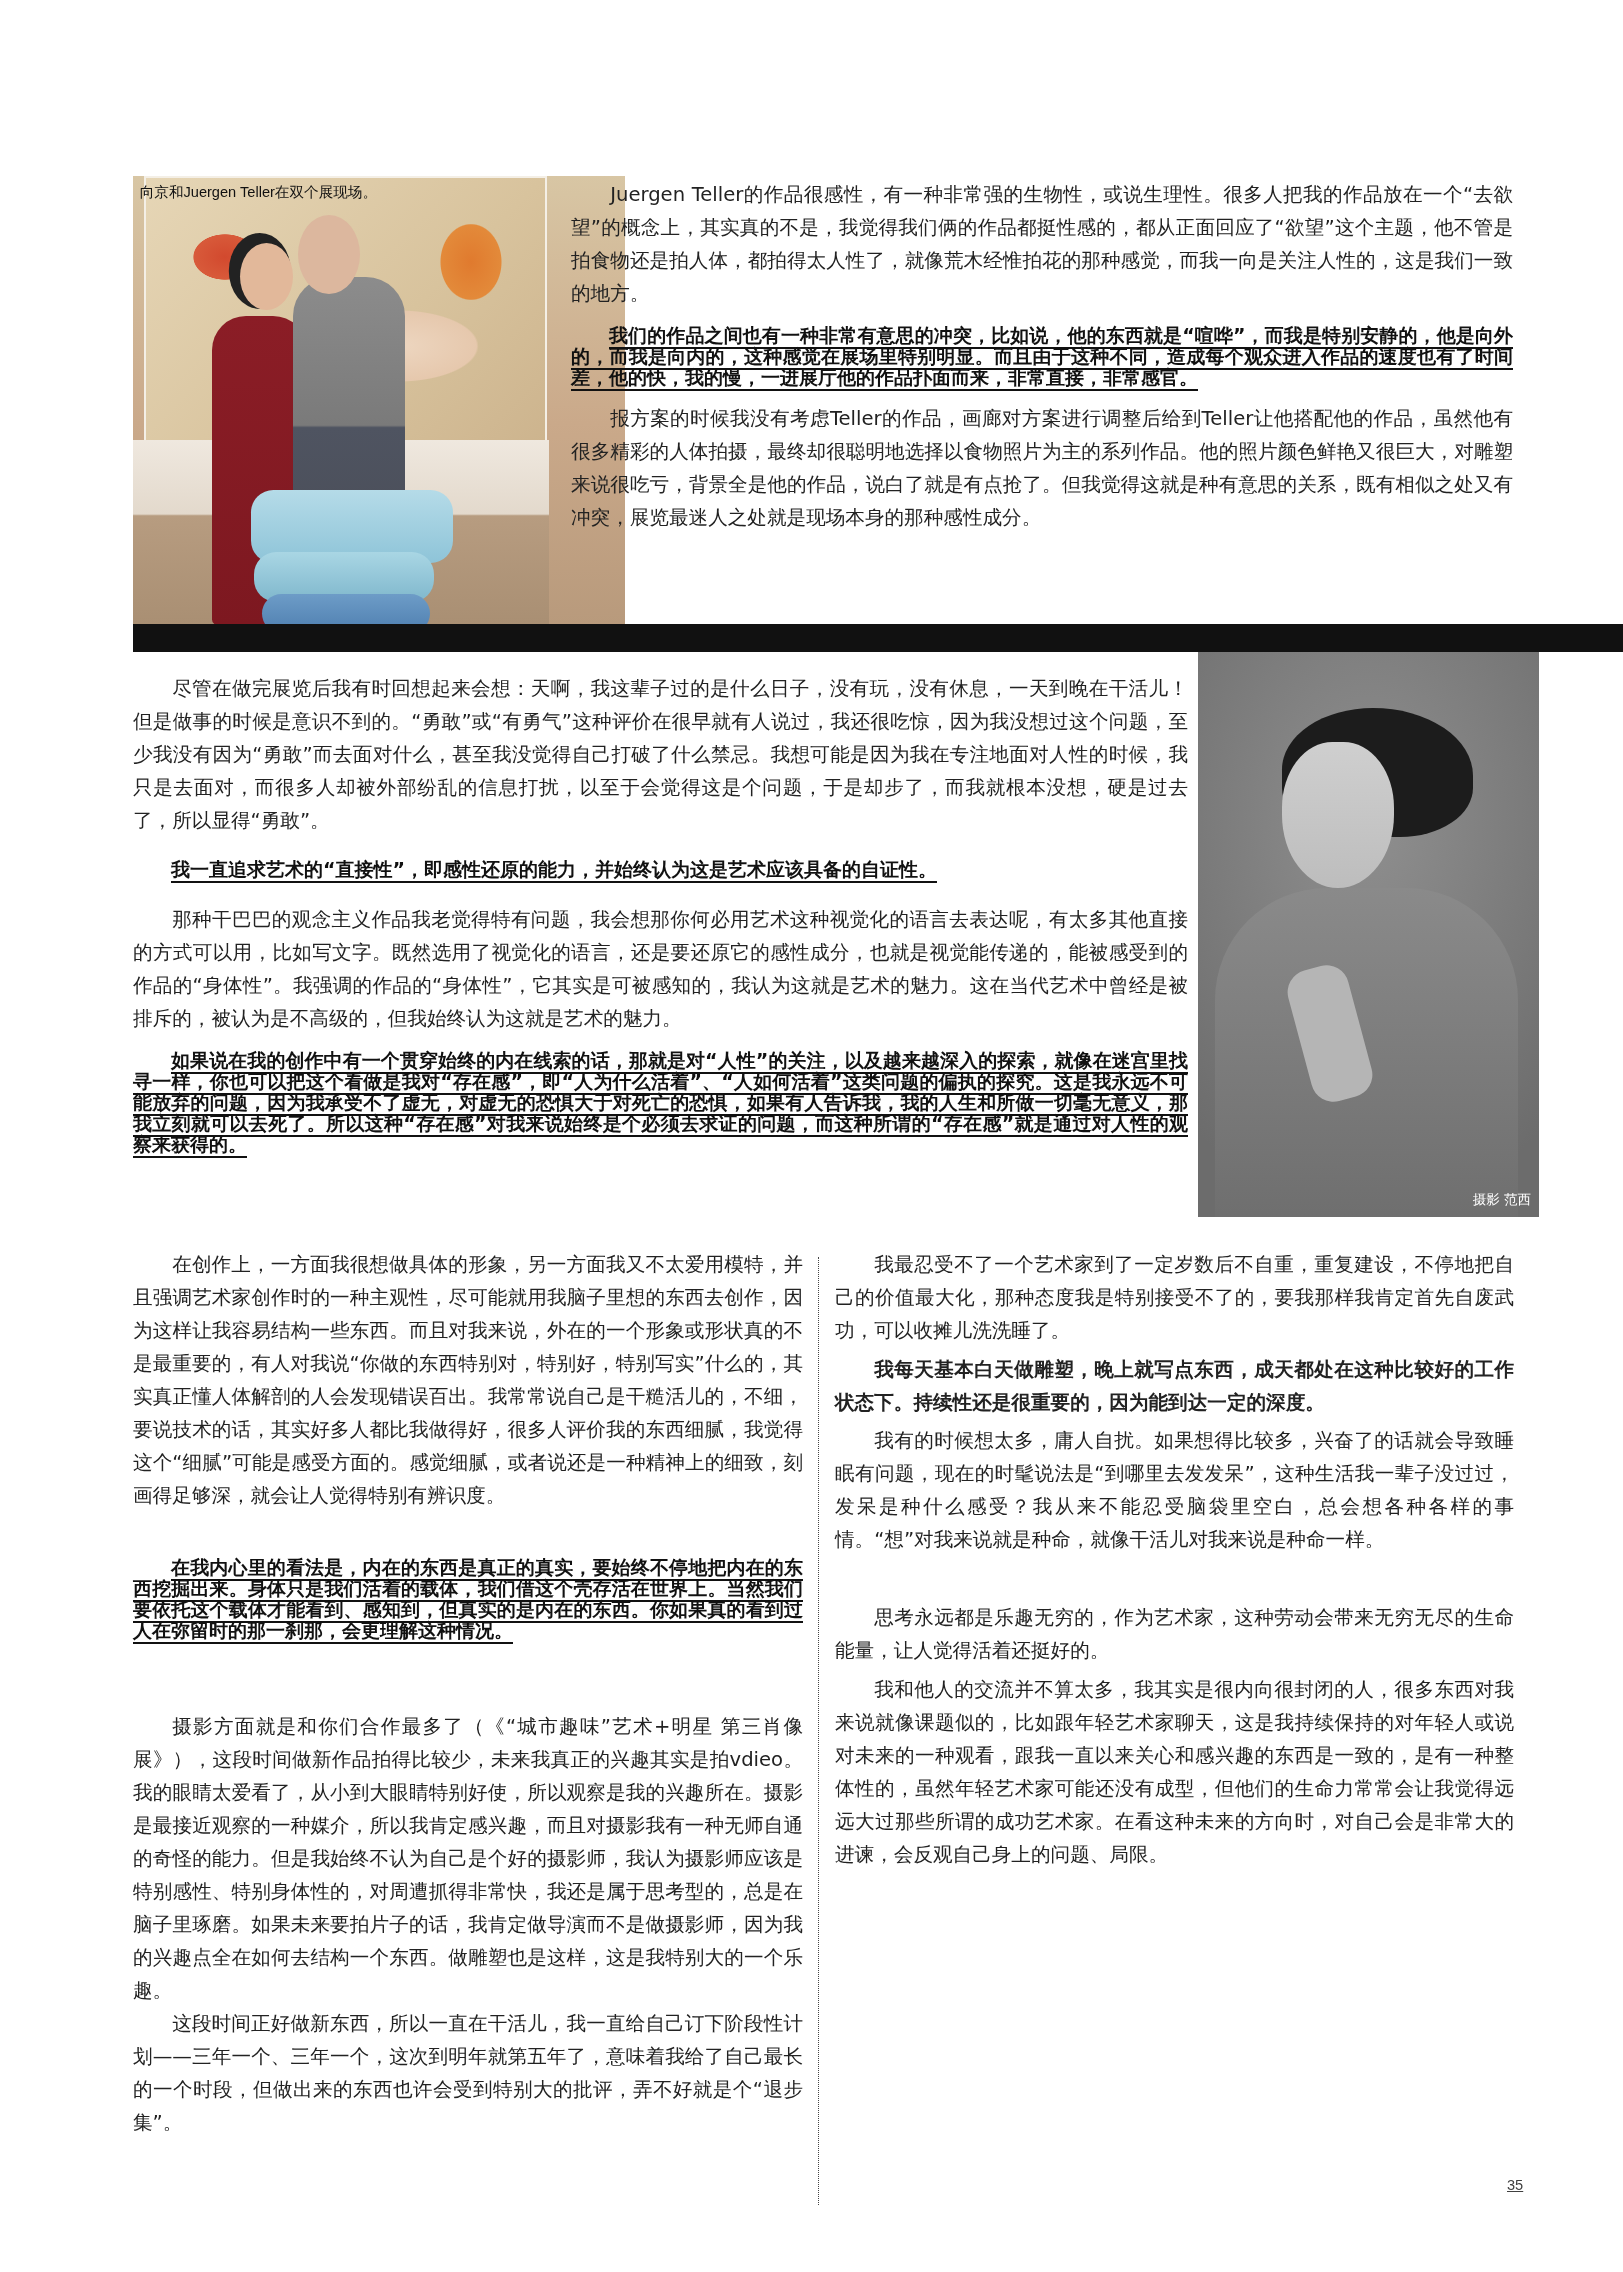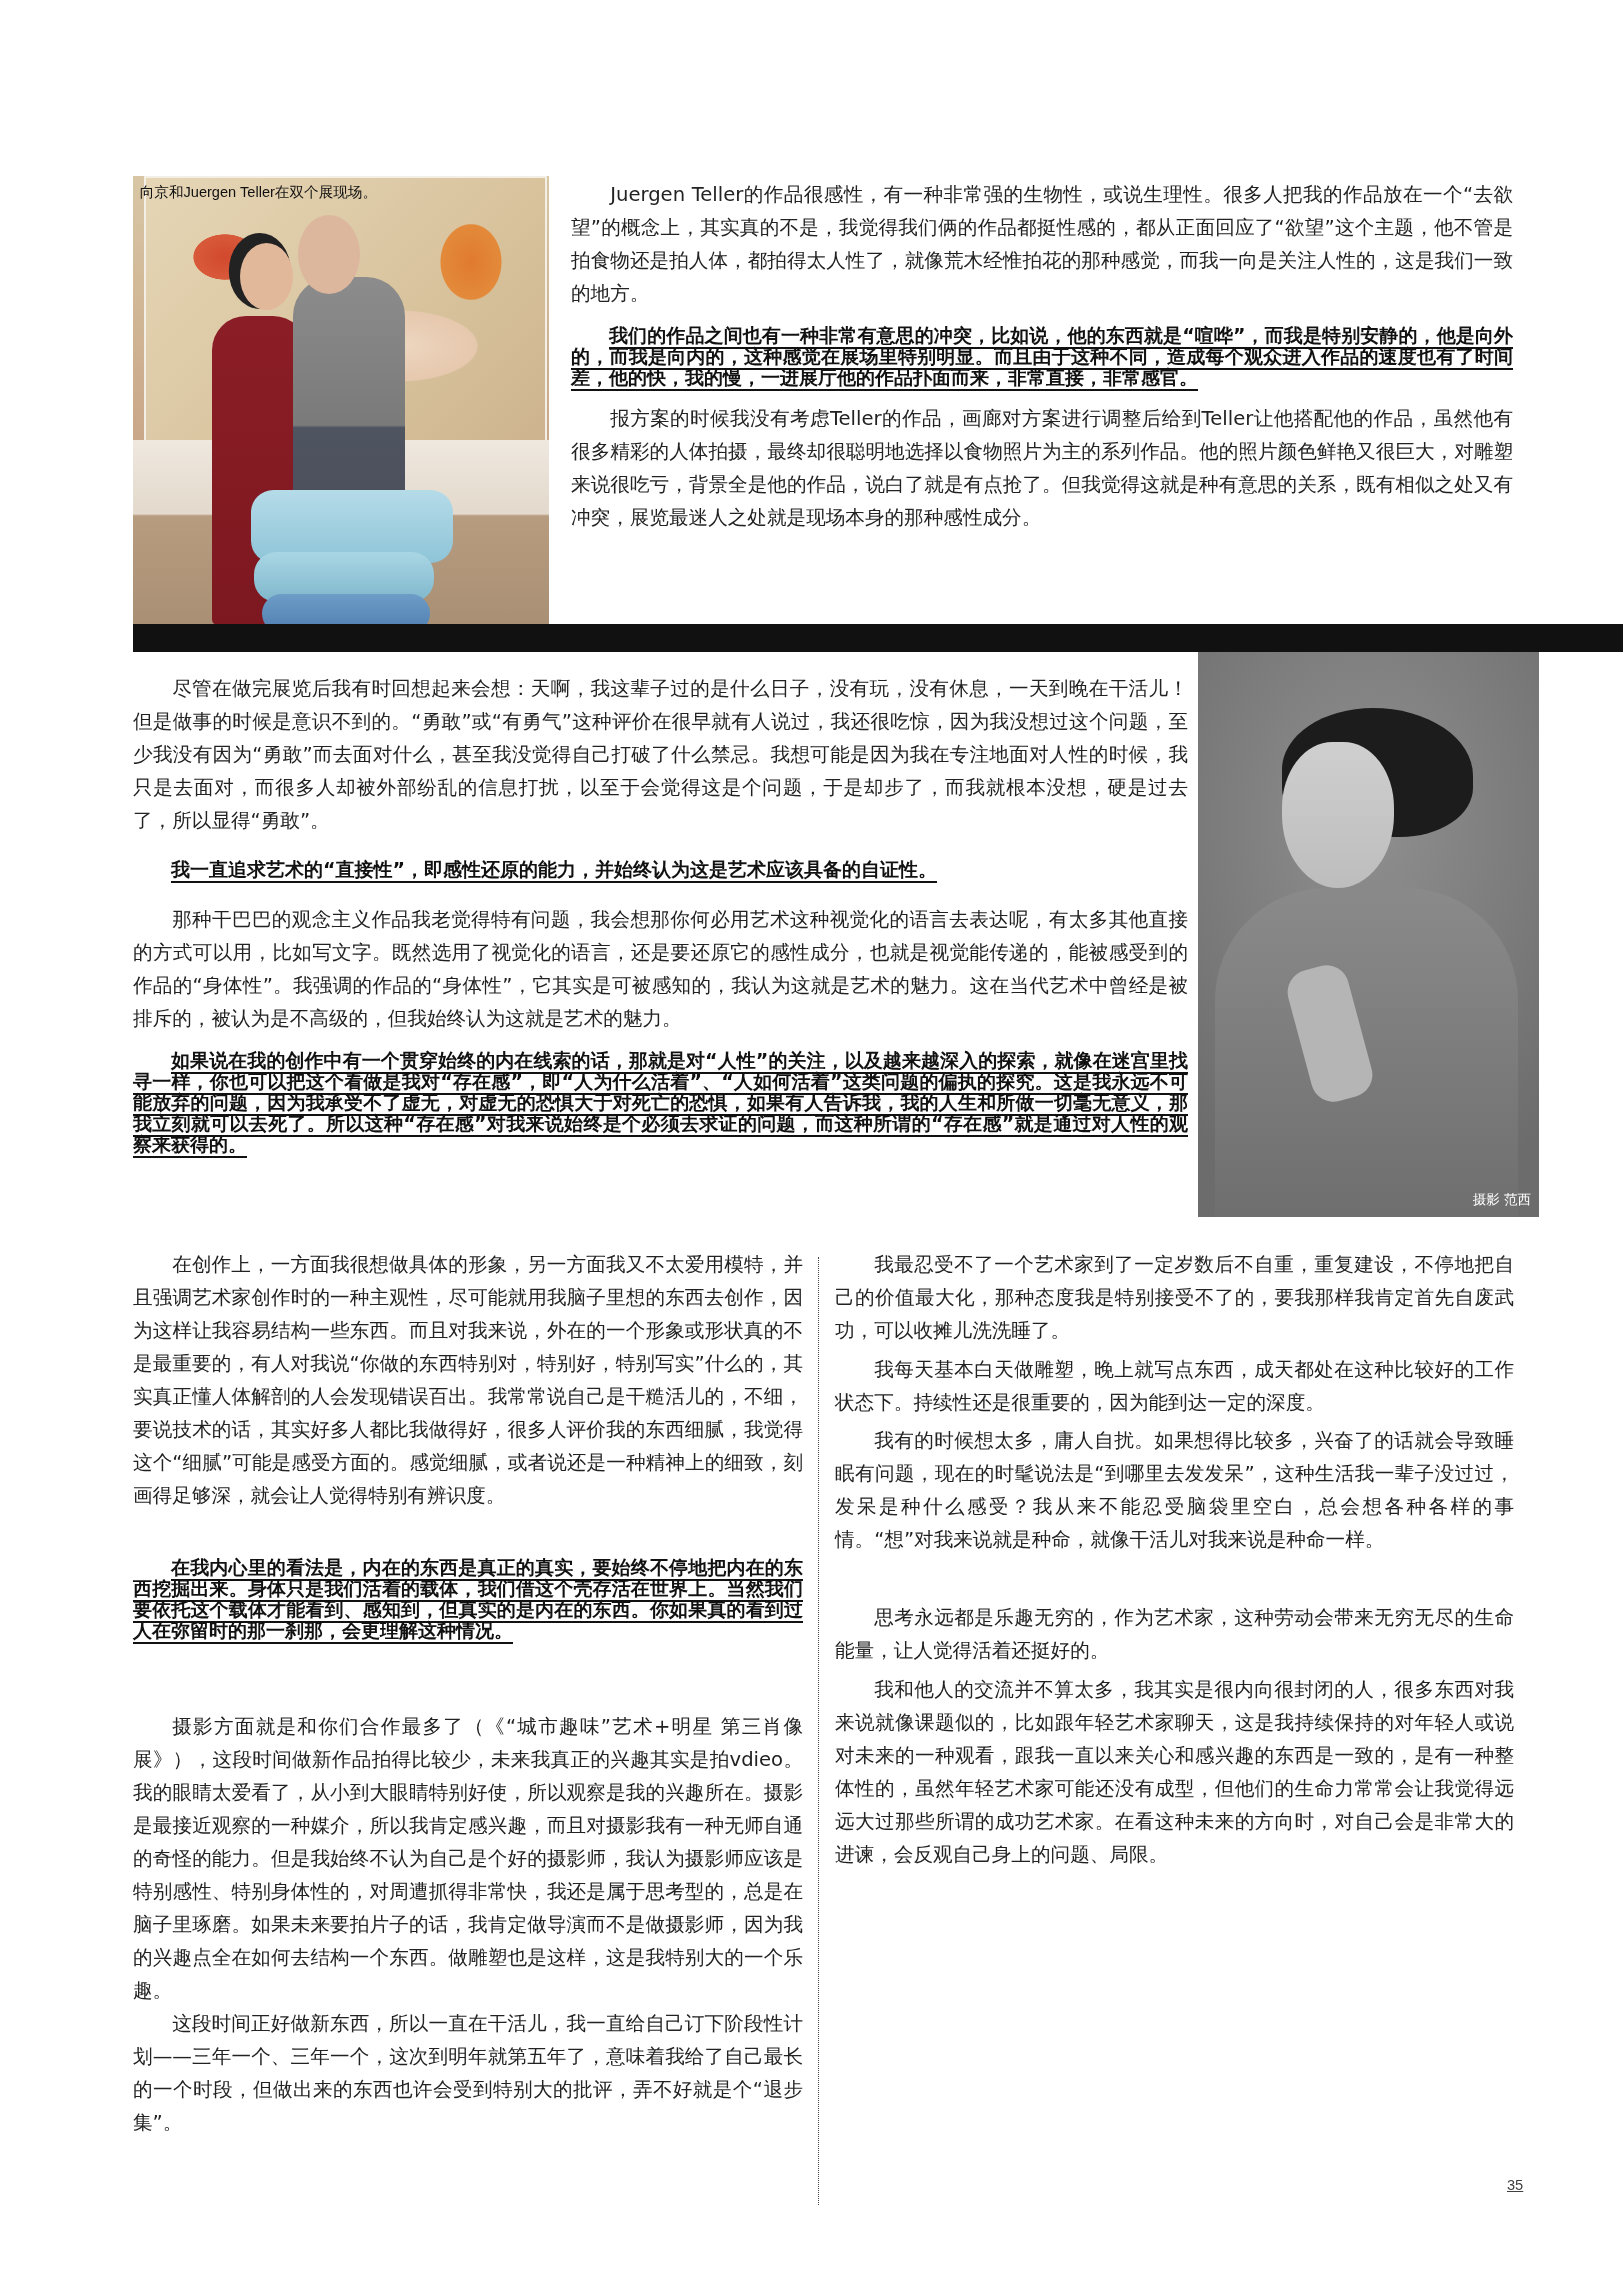--- a/index.html
+++ b/index.html
@@ -16,21 +16,21 @@
     }
     .bold-text {
       font-size: 19px; line-height: 21px; text-align: justify;
       text-indent: 2em; font-weight: bold; color: #111;
       text-decoration: underline; text-decoration-thickness: 1.7px;
       text-underline-offset: 4.5px;
     }
 
     
     #photo-top {
-      left: 133px; top: 176px; width: 416px; height: 449px;
+      left: 133px; top: 176px; width: 492px; height: 449px;
       overflow: hidden; background: linear-gradient(180deg,#d8c6a4 0%,#caa98a 55%,#b89a7c 100%);
     }
     #photo-top .painting {
       position: absolute; left: 11.2px; top: 0; width: 399px; height: 264px;
       background:
         radial-gradient(ellipse 50px 62px at 325px 84px, #e07a2e 0%, #e38a3a 60%, transparent 62%),
         radial-gradient(ellipse 112px 50px at 252px 168px, #edd6c0 0%, #e6c8ad 70%, transparent 72%),
         radial-gradient(ellipse 39px 28px at 79px 79px, #d2492e 0%, #d85a3a 80%, transparent 82%),
         linear-gradient(135deg,#e6d6b6,#d8c39d 60%,#cdb48e);
       border: 2.2px solid #f4efe6;
@@ -115,20 +115,20 @@
 
 <div class="abs" style="left:133px; top:1248px; width:670px;">
   <p class="body-text" style="margin-bottom:45px;">在创作上，一方面我很想做具体的形象，另一方面我又不太爱用模特，并且强调艺术家创作时的一种主观性，尽可能就用我脑子里想的东西去创作，因为这样让我容易结构一些东西。而且对我来说，外在的一个形象或形状真的不是最重要的，有人对我说“你做的东西特别对，特别好，特别写实”什么的，其实真正懂人体解剖的人会发现错误百出。我常常说自己是干糙活儿的，不细，要说技术的话，其实好多人都比我做得好，很多人评价我的东西细腻，我觉得这个“细腻”可能是感受方面的。感觉细腻，或者说还是一种精神上的细致，刻画得足够深，就会让人觉得特别有辨识度。</p>
   <p class="bold-text" style="margin-bottom:69px;">在我内心里的看法是，内在的东西是真正的真实，要始终不停地把内在的东西挖掘出来。身体只是我们活着的载体，我们借这个壳存活在世界上。当然我们要依托这个载体才能看到、感知到，但真实的是内在的东西。你如果真的看到过人在弥留时的那一刹那，会更理解这种情况。</p>
   <p class="body-text">摄影方面就是和你们合作最多了（《“城市趣味”艺术+明星 第三肖像展》），这段时间做新作品拍得比较少，未来我真正的兴趣其实是拍vdieo。我的眼睛太爱看了，从小到大眼睛特别好使，所以观察是我的兴趣所在。摄影是最接近观察的一种媒介，所以我肯定感兴趣，而且对摄影我有一种无师自通的奇怪的能力。但是我始终不认为自己是个好的摄影师，我认为摄影师应该是特别感性、特别身体性的，对周遭抓得非常快，我还是属于思考型的，总是在脑子里琢磨。如果未来要拍片子的话，我肯定做导演而不是做摄影师，因为我的兴趣点全在如何去结构一个东西。做雕塑也是这样，这是我特别大的一个乐趣。</p>
   <p class="body-text">这段时间正好做新东西，所以一直在干活儿，我一直给自己订下阶段性计划——三年一个、三年一个，这次到明年就第五年了，意味着我给了自己最长的一个时段，但做出来的东西也许会受到特别大的批评，弄不好就是个“退步集”。</p>
 </div>
 
 <div class="abs" style="left:835px; top:1248px; width:679px;">
   <p class="body-text" style="margin-bottom:5.6px;">我最忍受不了一个艺术家到了一定岁数后不自重，重复建设，不停地把自己的价值最大化，那种态度我是特别接受不了的，要我那样我肯定首先自废武功，可以收摊儿洗洗睡了。</p>
-  <p class="body-text" style="margin-bottom:5.6px;">我每天基本白天做雕塑，晚上就写点东西，成天都处在这种比较好的工作状态下。持续性还是很重要的，因为能到达一定的深度。</p>
+  <p class="body-text" style="margin-bottom:5.6px;font-weight:bold;">我每天基本白天做雕塑，晚上就写点东西，成天都处在这种比较好的工作状态下。持续性还是很重要的，因为能到达一定的深度。</p>
   <p class="body-text" style="margin-bottom:45px;">我有的时候想太多，庸人自扰。如果想得比较多，兴奋了的话就会导致睡眠有问题，现在的时髦说法是“到哪里去发发呆”，这种生活我一辈子没过过，发呆是种什么感受？我从来不能忍受脑袋里空白，总会想各种各样的事情。“想”对我来说就是种命，就像干活儿对我来说是种命一样。</p>
   <p class="body-text" style="margin-bottom:5.6px;">思考永远都是乐趣无穷的，作为艺术家，这种劳动会带来无穷无尽的生命能量，让人觉得活着还挺好的。</p>
   <p class="body-text">我和他人的交流并不算太多，我其实是很内向很封闭的人，很多东西对我来说就像课题似的，比如跟年轻艺术家聊天，这是我持续保持的对年轻人或说对未来的一种观看，跟我一直以来关心和感兴趣的东西是一致的，是有一种整体性的，虽然年轻艺术家可能还没有成型，但他们的生命力常常会让我觉得远远大过那些所谓的成功艺术家。在看这种未来的方向时，对自己会是非常大的进谏，会反观自己身上的问题、局限。</p>
 </div>
 
 <div id="page-number" class="abs">35</div>
 
 
 </body></html>

